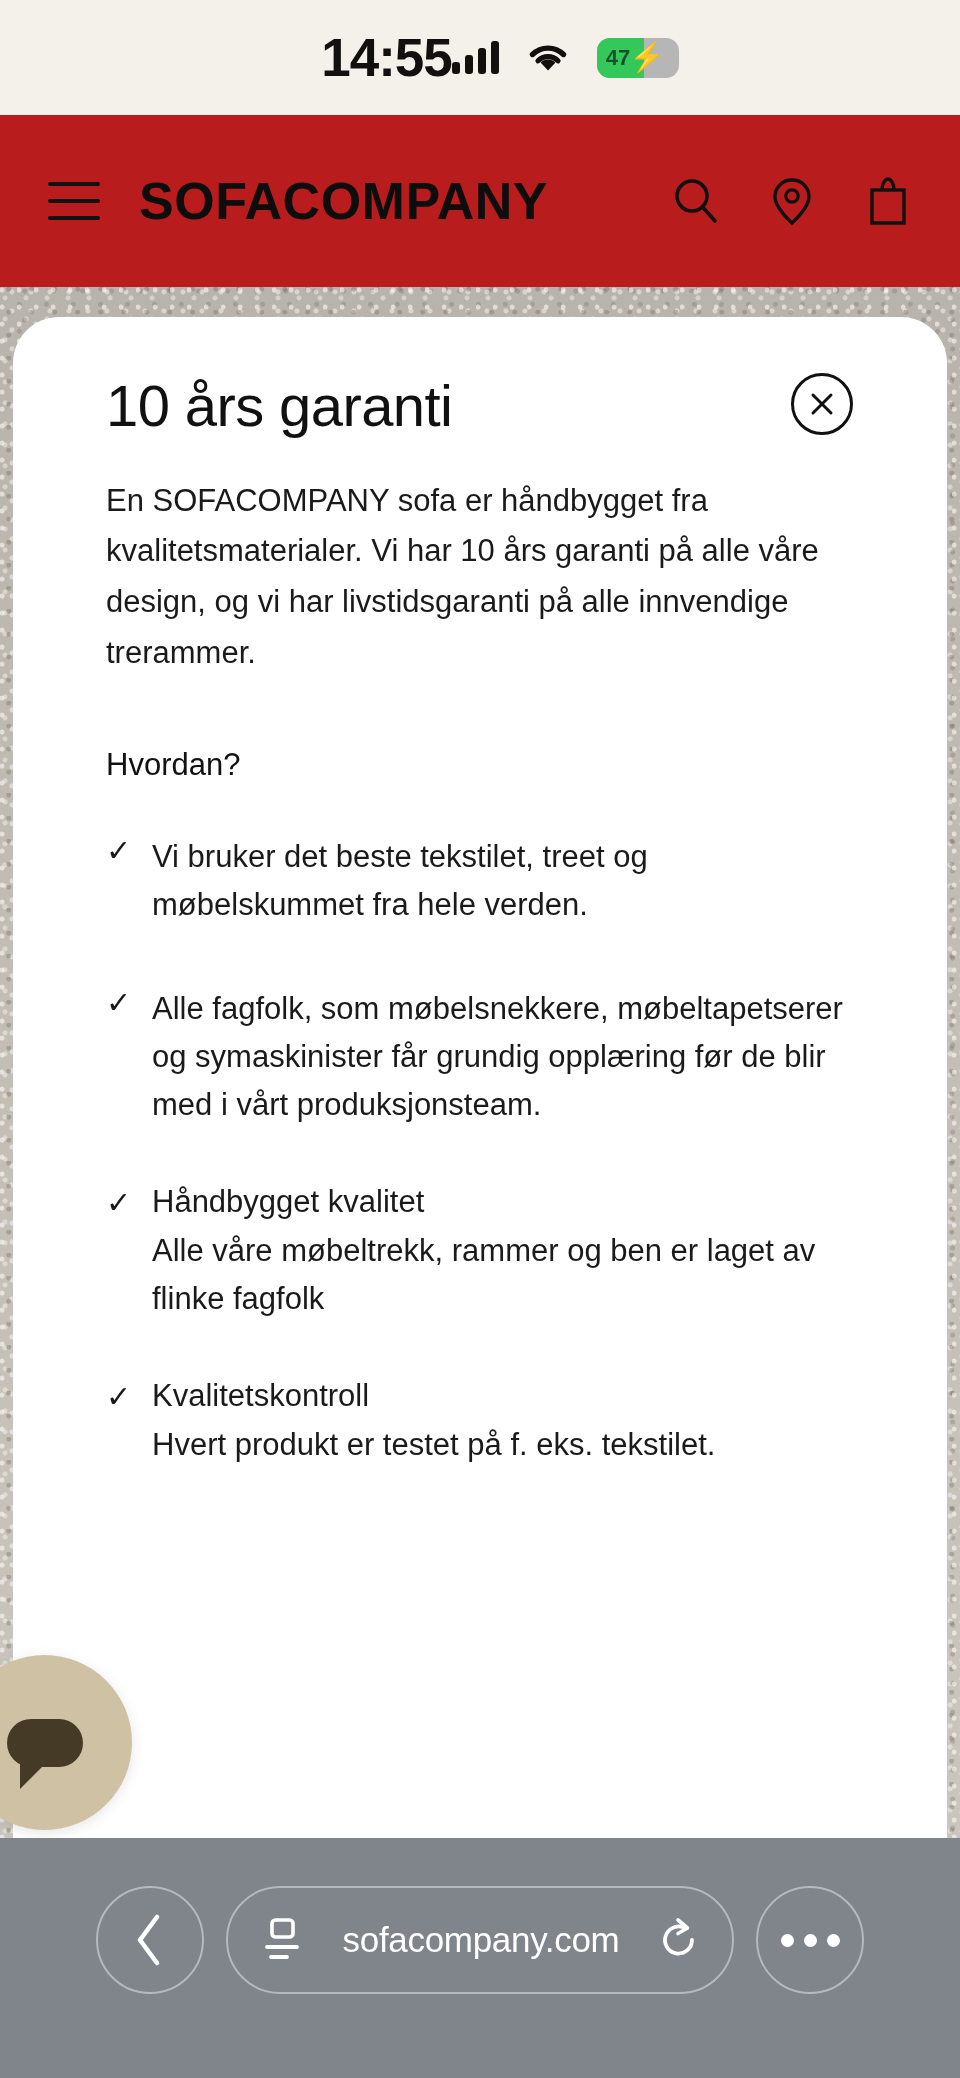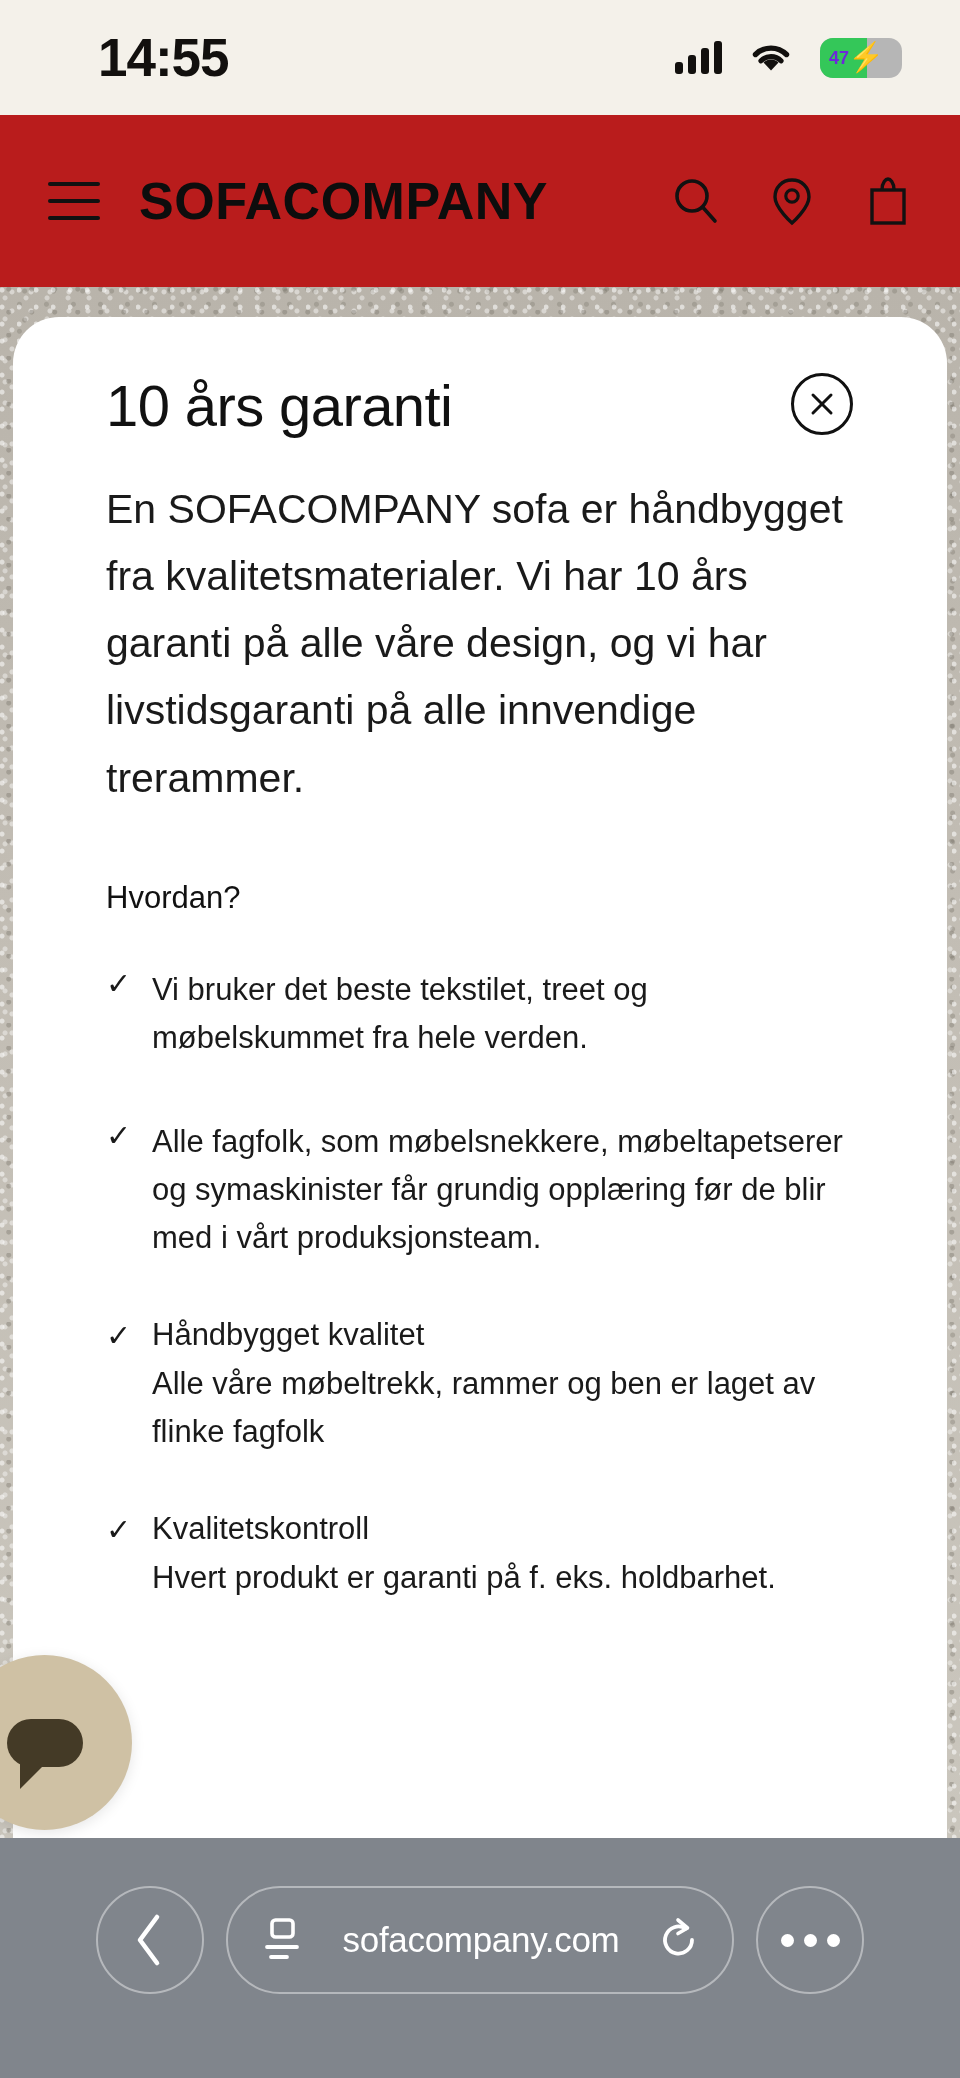--- a/index.html
+++ b/index.html
@@ -8,42 +8,42 @@
     font-family:"Liberation Sans", sans-serif;
     background:#f2f0e9;
     overflow:hidden;
     position:relative;
   }
 
   
   .statusbar{
     position:absolute; top:0; left:0; width:960px; height:115px;
     background:#f4f1ea;
-    display:flex; align-items:center; justify-content:space-between;
+    display:flex; align-items:center; justify-content:center;
     padding:0 58px 0 0;
   }
   .status-time{
     font-size:53px; font-weight:600; color:#12100e;
     letter-spacing:-1px; margin-left:98px; line-height:1;
   }
   .status-right{ display:flex; align-items:center; gap:27px; }
   .sig{ display:flex; align-items:flex-end; gap:5px; height:32px; }
   .sig i{ display:block; width:8px; background:#12100e; border-radius:3px; }
   .sig i:nth-child(1){ height:12px; }
   .sig i:nth-child(2){ height:19px; }
   .sig i:nth-child(3){ height:26px; }
   .sig i:nth-child(4){ height:33px; }
   .wifi{ width:44px; height:33px; }
   .batt{
     position:relative; width:82px; height:40px; border-radius:13px;
     background:#b6b6b6; overflow:hidden; display:flex; align-items:center;
   }
   .batt-fill{ position:absolute; left:0; top:0; bottom:0; width:57%; background:#34c759; }
   .batt-num{
-    position:relative; z-index:2; color:#6d28d9; font-size:18px; font-weight:700;
+    position:relative; z-index:2; color:#14532d; font-size:22px; font-weight:700;
     margin-left:9px; line-height:1;
   }
   .batt-bolt{
     position:relative; z-index:2; color:#fff; font-size:29px; font-weight:700;
     margin-left:-1px; line-height:1;
   }
 
   
   .site-header{
     position:absolute; top:115px; left:0; width:960px; height:172px;
@@ -91,21 +91,21 @@
   }
   .close-btn{
     width:62px; height:62px; border-radius:50%;
     border:3px solid #111; background:transparent;
     display:flex; align-items:center; justify-content:center;
     flex:0 0 auto; cursor:pointer; margin-top:6px; margin-right:2px;
   }
 
   .intro{
     margin-top:38px;
-    font-size:41px; line-height:1.64; color:#1a1a1a;
+    font-size:31px; line-height:1.64; color:#1a1a1a;
     max-width:740px;
   }
 
   .how-title{
     margin-top:68px;
     font-size:31px; font-weight:400; color:#111;
   }
 
   .feature-list{ margin-top:46px; }
   .feature{ display:flex; margin-bottom:52px; }
@@ -255,21 +255,21 @@
         <div class="feature-body">
           <div class="feature-title">Håndbygget kvalitet</div>
           <div class="feature-desc">Alle våre møbeltrekk, rammer og ben er laget av flinke fagfolk</div>
         </div>
       </div>
 
       <div class="feature">
         <div class="check">✓</div>
         <div class="feature-body">
           <div class="feature-title">Kvalitetskontroll</div>
-          <div class="feature-desc">Hvert produkt er garanti på f. eks. holdbarhet.</div>
+          <div class="feature-desc">Hvert produkt er testet på f. eks. tekstilet.</div>
         </div>
       </div>
 
     </div>
   </div>
 </div>
 
 <div class="fab">
   <div class="bubble">
     <div class="b-body"></div>

